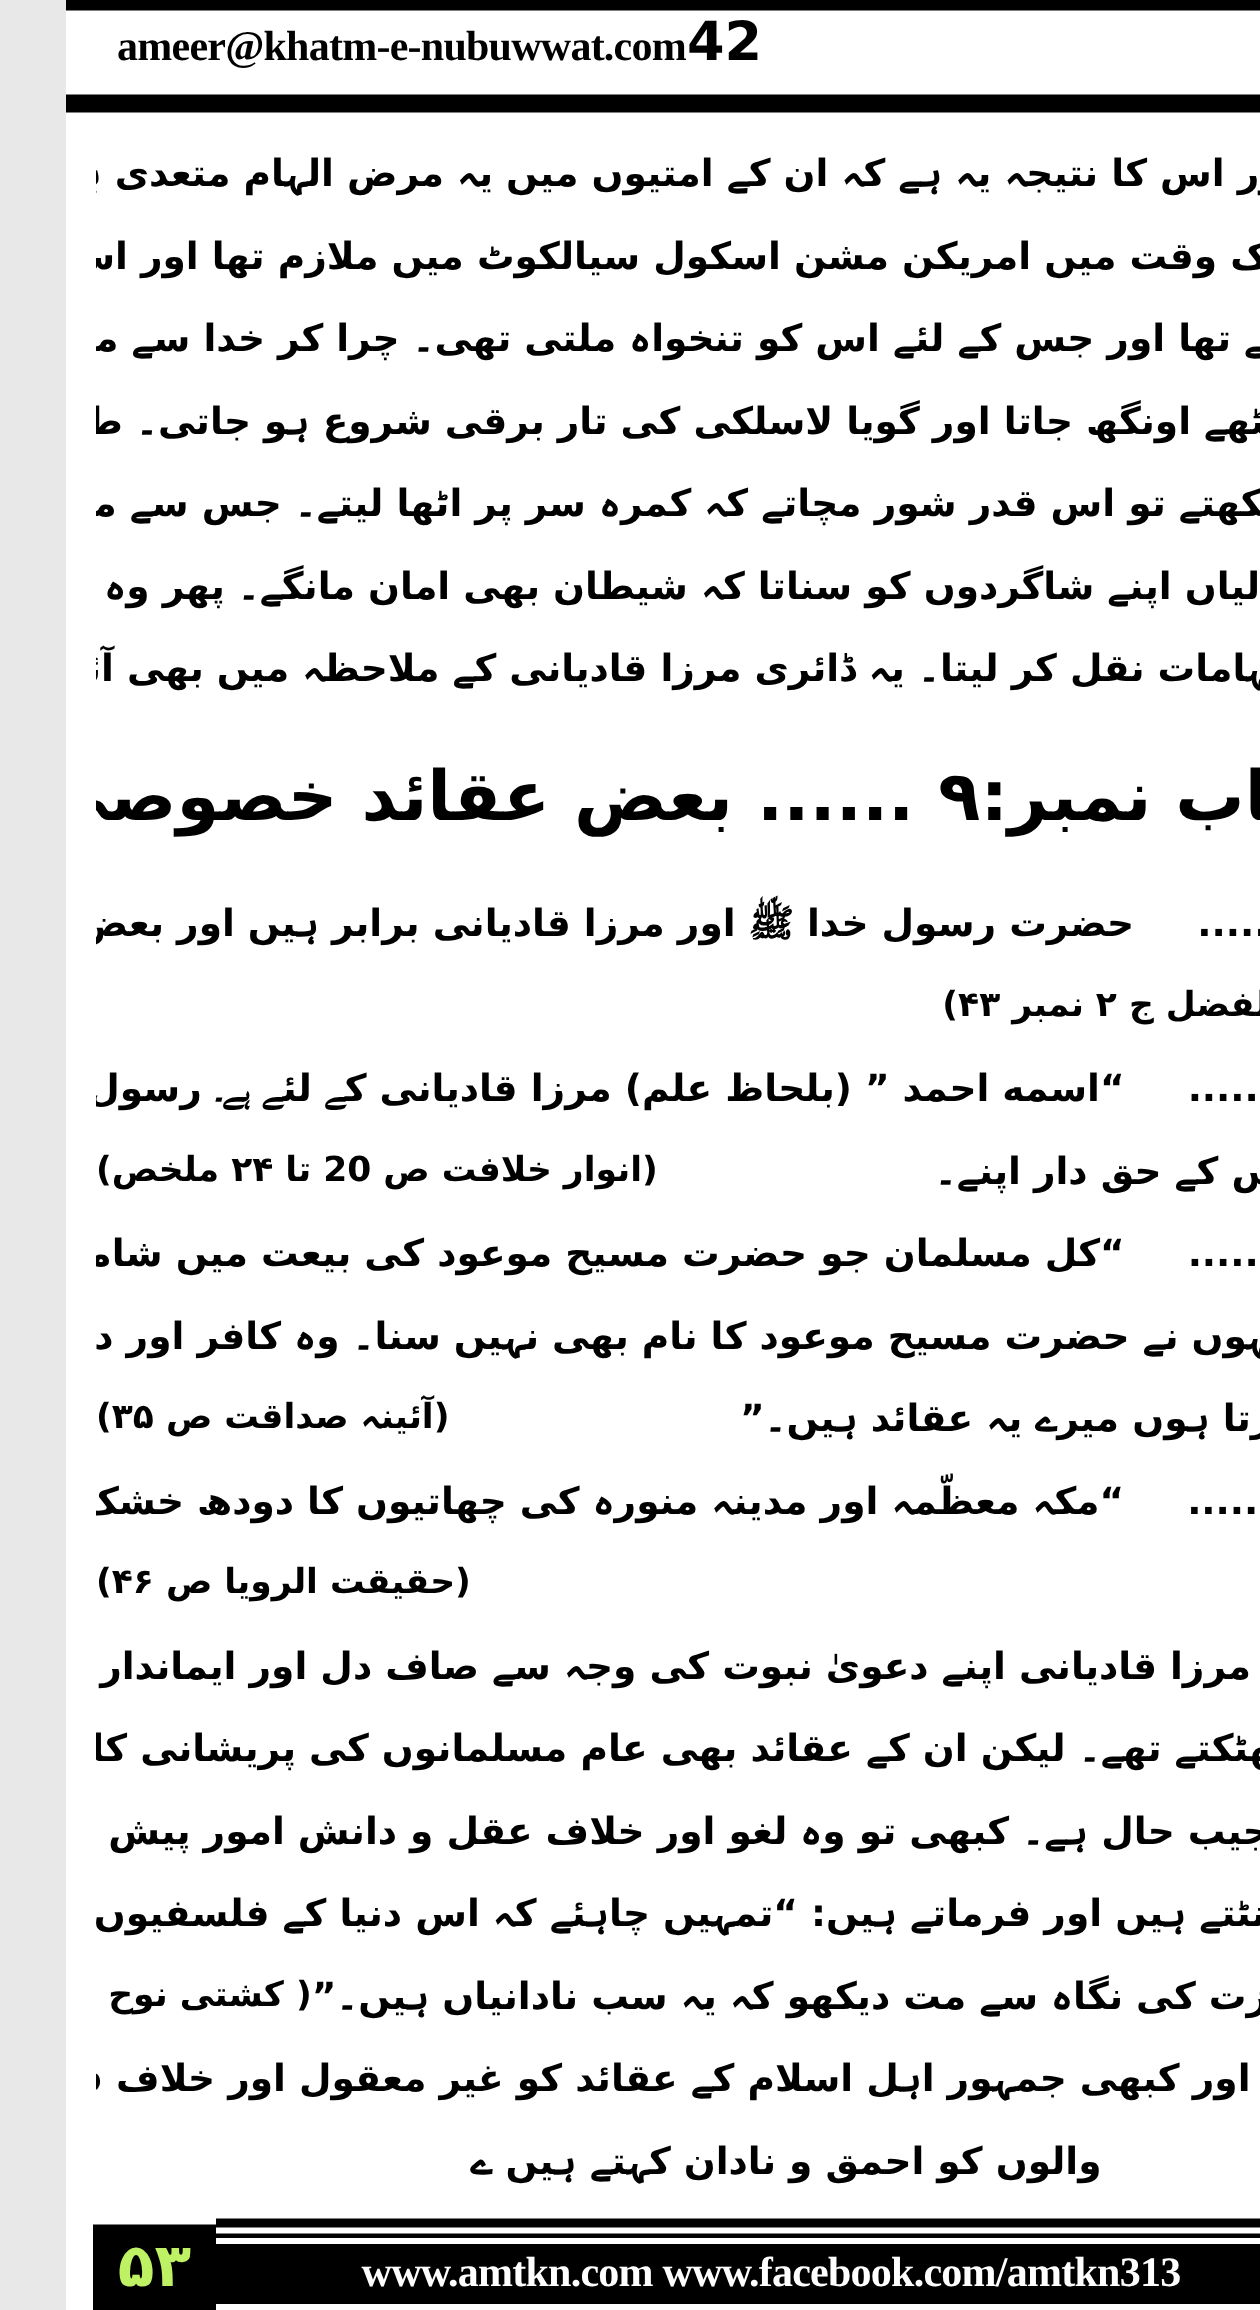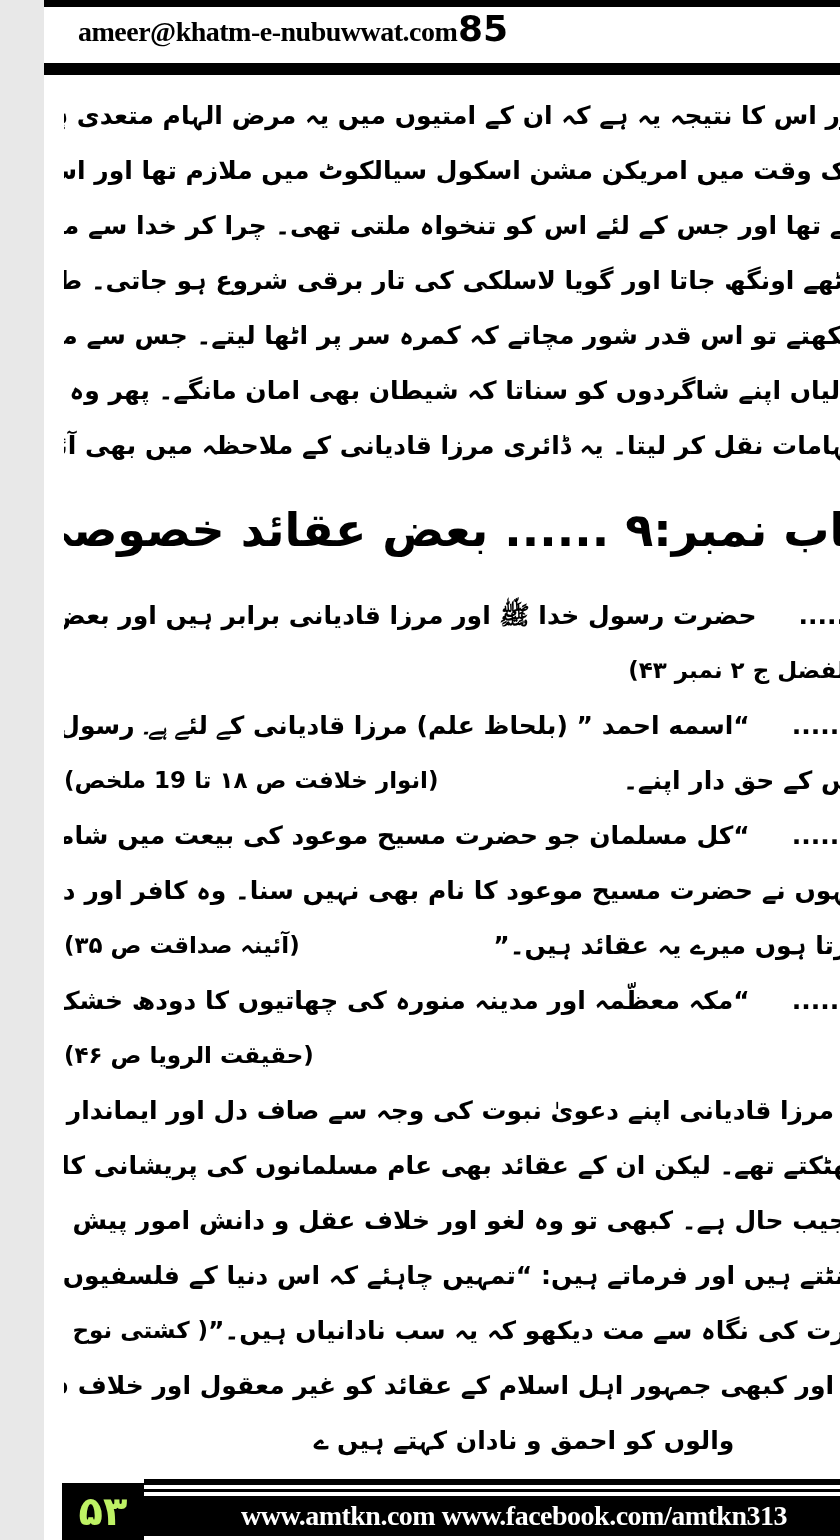--- a/index.html
+++ b/index.html
@@ -68,21 +68,21 @@
     font-family:"Liberation Serif",serif;font-weight:bold;font-size:28px;letter-spacing:-0.5px;
   }
 </style>
 </head>
 <body>
 
 <div class="page">
 
   <div class="topbar"></div>
   <div class="hdr-email">ameer@khatm-e-nubuwwat.com</div>
-  <div class="hdr-pageno">85</div>
+  <div class="hdr-pageno">42</div>
   <div class="hdr-rule"></div>
 
   <div class="body-area">
     <div class="bline">اور اس کا نتیجہ یہ ہے کہ ان کے امتیوں میں یہ مرض الہام متعدی ہو گیا۔ ایک ملہم کو ہم جانتے ہیں جو</div>
     <div class="bline">ایک وقت میں امریکن مشن اسکول سیالکوٹ میں ملازم تھا اور اسکول کا وقت جو لڑکوں کی تعلیم کے</div>
     <div class="bline">لئے تھا اور جس کے لئے اس کو تنخواہ ملتی تھی۔ چرا کر خدا سے مکالمہ و مخاطبہ میں صرف کرتا تھا۔ کرسی پر</div>
     <div class="bline">بیٹھے اونگھ جاتا اور گویا لاسلکی کی تار برقی شروع ہو جاتی۔ طلباء استاد کو آنکھ بند کئے مراقبہ میں</div>
     <div class="bline">دیکھتے تو اس قدر شور مچاتے کہ کمرہ سر پر اٹھا لیتے۔ جس سے ملہم چونک اٹھتا اور ایسی بے نقط اور فحش</div>
     <div class="bline">گالیاں اپنے شاگردوں کو سناتا کہ شیطان بھی امان مانگے۔ پھر وہ ڈائری نکالتا اور اس میں وہ</div>
     <div class="bline endline">الہامات نقل کر لیتا۔ یہ ڈائری مرزا قادیانی کے ملاحظہ میں بھی آئی تھی۔</div>
@@ -96,21 +96,21 @@
     <div class="split">
       <span class="ref">(الفضل ج ۲ نمبر ۴۳)</span>
     </div>
 
     <div class="item-line">
       <span>۲......</span>
       <span>“اسمه احمد ” (بلحاظ علم) مرزا قادیانی کے لئے ہے۔ رسول اللہ تعالیٰ ﷺ</span>
     </div>
     <div class="split">
       <span>اس کے حق دار اپنے۔</span>
-      <span class="ref">(انوار خلافت ص ۱۸ تا 19 ملخص)</span>
+      <span class="ref">(انوار خلافت ص 20 تا ۲۴ ملخص)</span>
     </div>
 
     <div class="item-line">
       <span>۳......</span>
       <span>“کل مسلمان جو حضرت مسیح موعود کی بیعت میں شامل نہیں ہوئے۔ خواہ</span>
     </div>
     <div class="bline">انہوں نے حضرت مسیح موعود کا نام بھی نہیں سنا۔ وہ کافر اور دائرہ اسلام سے خارج ہیں۔ میں تسلیم</div>
     <div class="split">
       <span>کرتا ہوں میرے یہ عقائد ہیں۔”</span>
       <span class="ref">(آئینہ صداقت ص ۳۵)</span>

